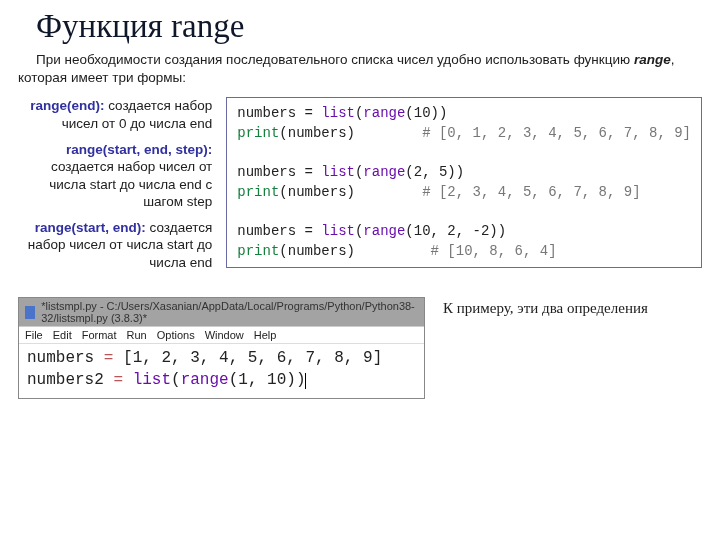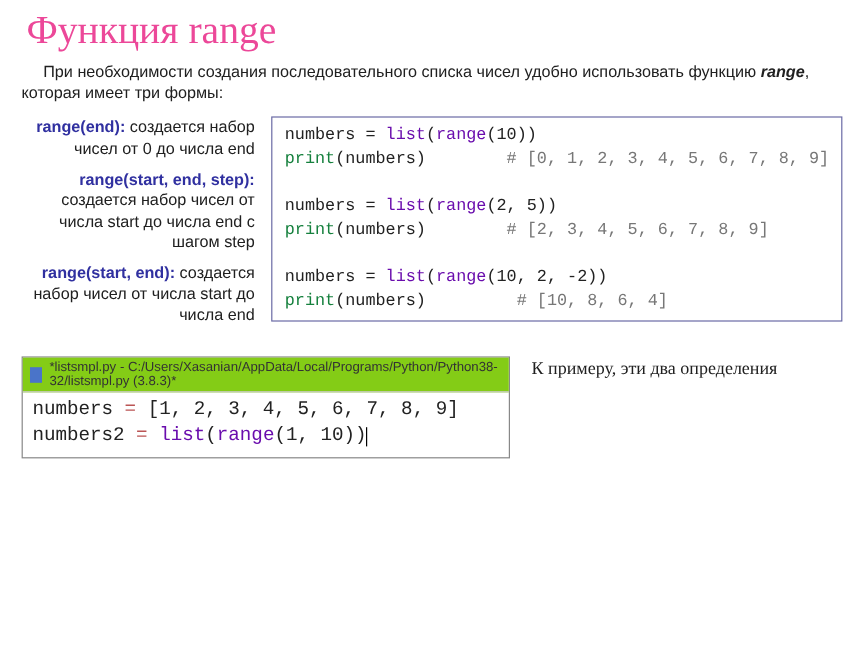--- a/index.html
+++ b/index.html
@@ -10,22 +10,22 @@
     box-sizing: border-box;
     font-family: Arial, Helvetica, sans-serif;
     font-size: 14px;
     color: #202020;
     background: #fff;
   }
   h1 {
     font-family: "Times New Roman", serif;
     font-weight: normal;
     font-size: 33px;
-    color: #ec4899;
-    margin: 0 0 6px 4px;
+    color: #0f172a;
+    margin: 0 0 6px 18px;
   }
   .intro {
     font-size: 13.5px;
     margin: 0 0 10px 0;
     line-height: 1.35;
     text-indent: 18px;
   }
   .intro em { font-style: italic; font-weight: bold; }
   .row {
     display: flex;
@@ -59,21 +59,21 @@
     align-items: flex-start;
     margin-top: 18px;
   }
   .editor {
     border: 1px solid #888;
     width: 405px;
     font-size: 12px;
     background: #fff;
   }
   .editor-title {
-    background: #84cc16;
+    background: #a3a3a3;
     border-bottom: 1px solid #ccc;
     padding: 2px 6px;
     display: flex;
     align-items: center;
     gap: 6px;
     font-size: 11px;
     color: #333;
   }
   .editor-title .icon {
     width: 13px; height: 13px;
@@ -137,20 +137,29 @@
 <span>numbers = </span><span class="func">list</span><span>(</span><span class="func">range</span><span>(10, 2, -2))</span>
 <span class="kw">print</span><span>(numbers)         </span><span class="comment"># [10, 8, 6, 4]</span></div>
 </div>
 
 <div class="lower">
   <div class="editor">
     <div class="editor-title">
       <span class="icon"></span>
       <span>*listsmpl.py - C:/Users/Xasanian/AppData/Local/Programs/Python/Python38-32/listsmpl.py (3.8.3)*</span>
     </div>
+    <div class="menubar">
+      <span>File</span>
+      <span>Edit</span>
+      <span>Format</span>
+      <span>Run</span>
+      <span>Options</span>
+      <span>Window</span>
+      <span>Help</span>
+    </div>
     <div class="editor-body"><span>numbers </span><span class="eq">=</span><span> [1, 2, 3, 4, 5, 6, 7, 8, 9]</span>
 <span>numbers2 </span><span class="eq">=</span><span> </span><span class="func">list</span><span>(</span><span class="func">range</span><span>(1, 10))</span><span class="cursor"></span></div>
   </div>
 
   <div class="aside">
     <div>К примеру, эти два определения</div>
   </div>
 </div>
 
 </body></html>

